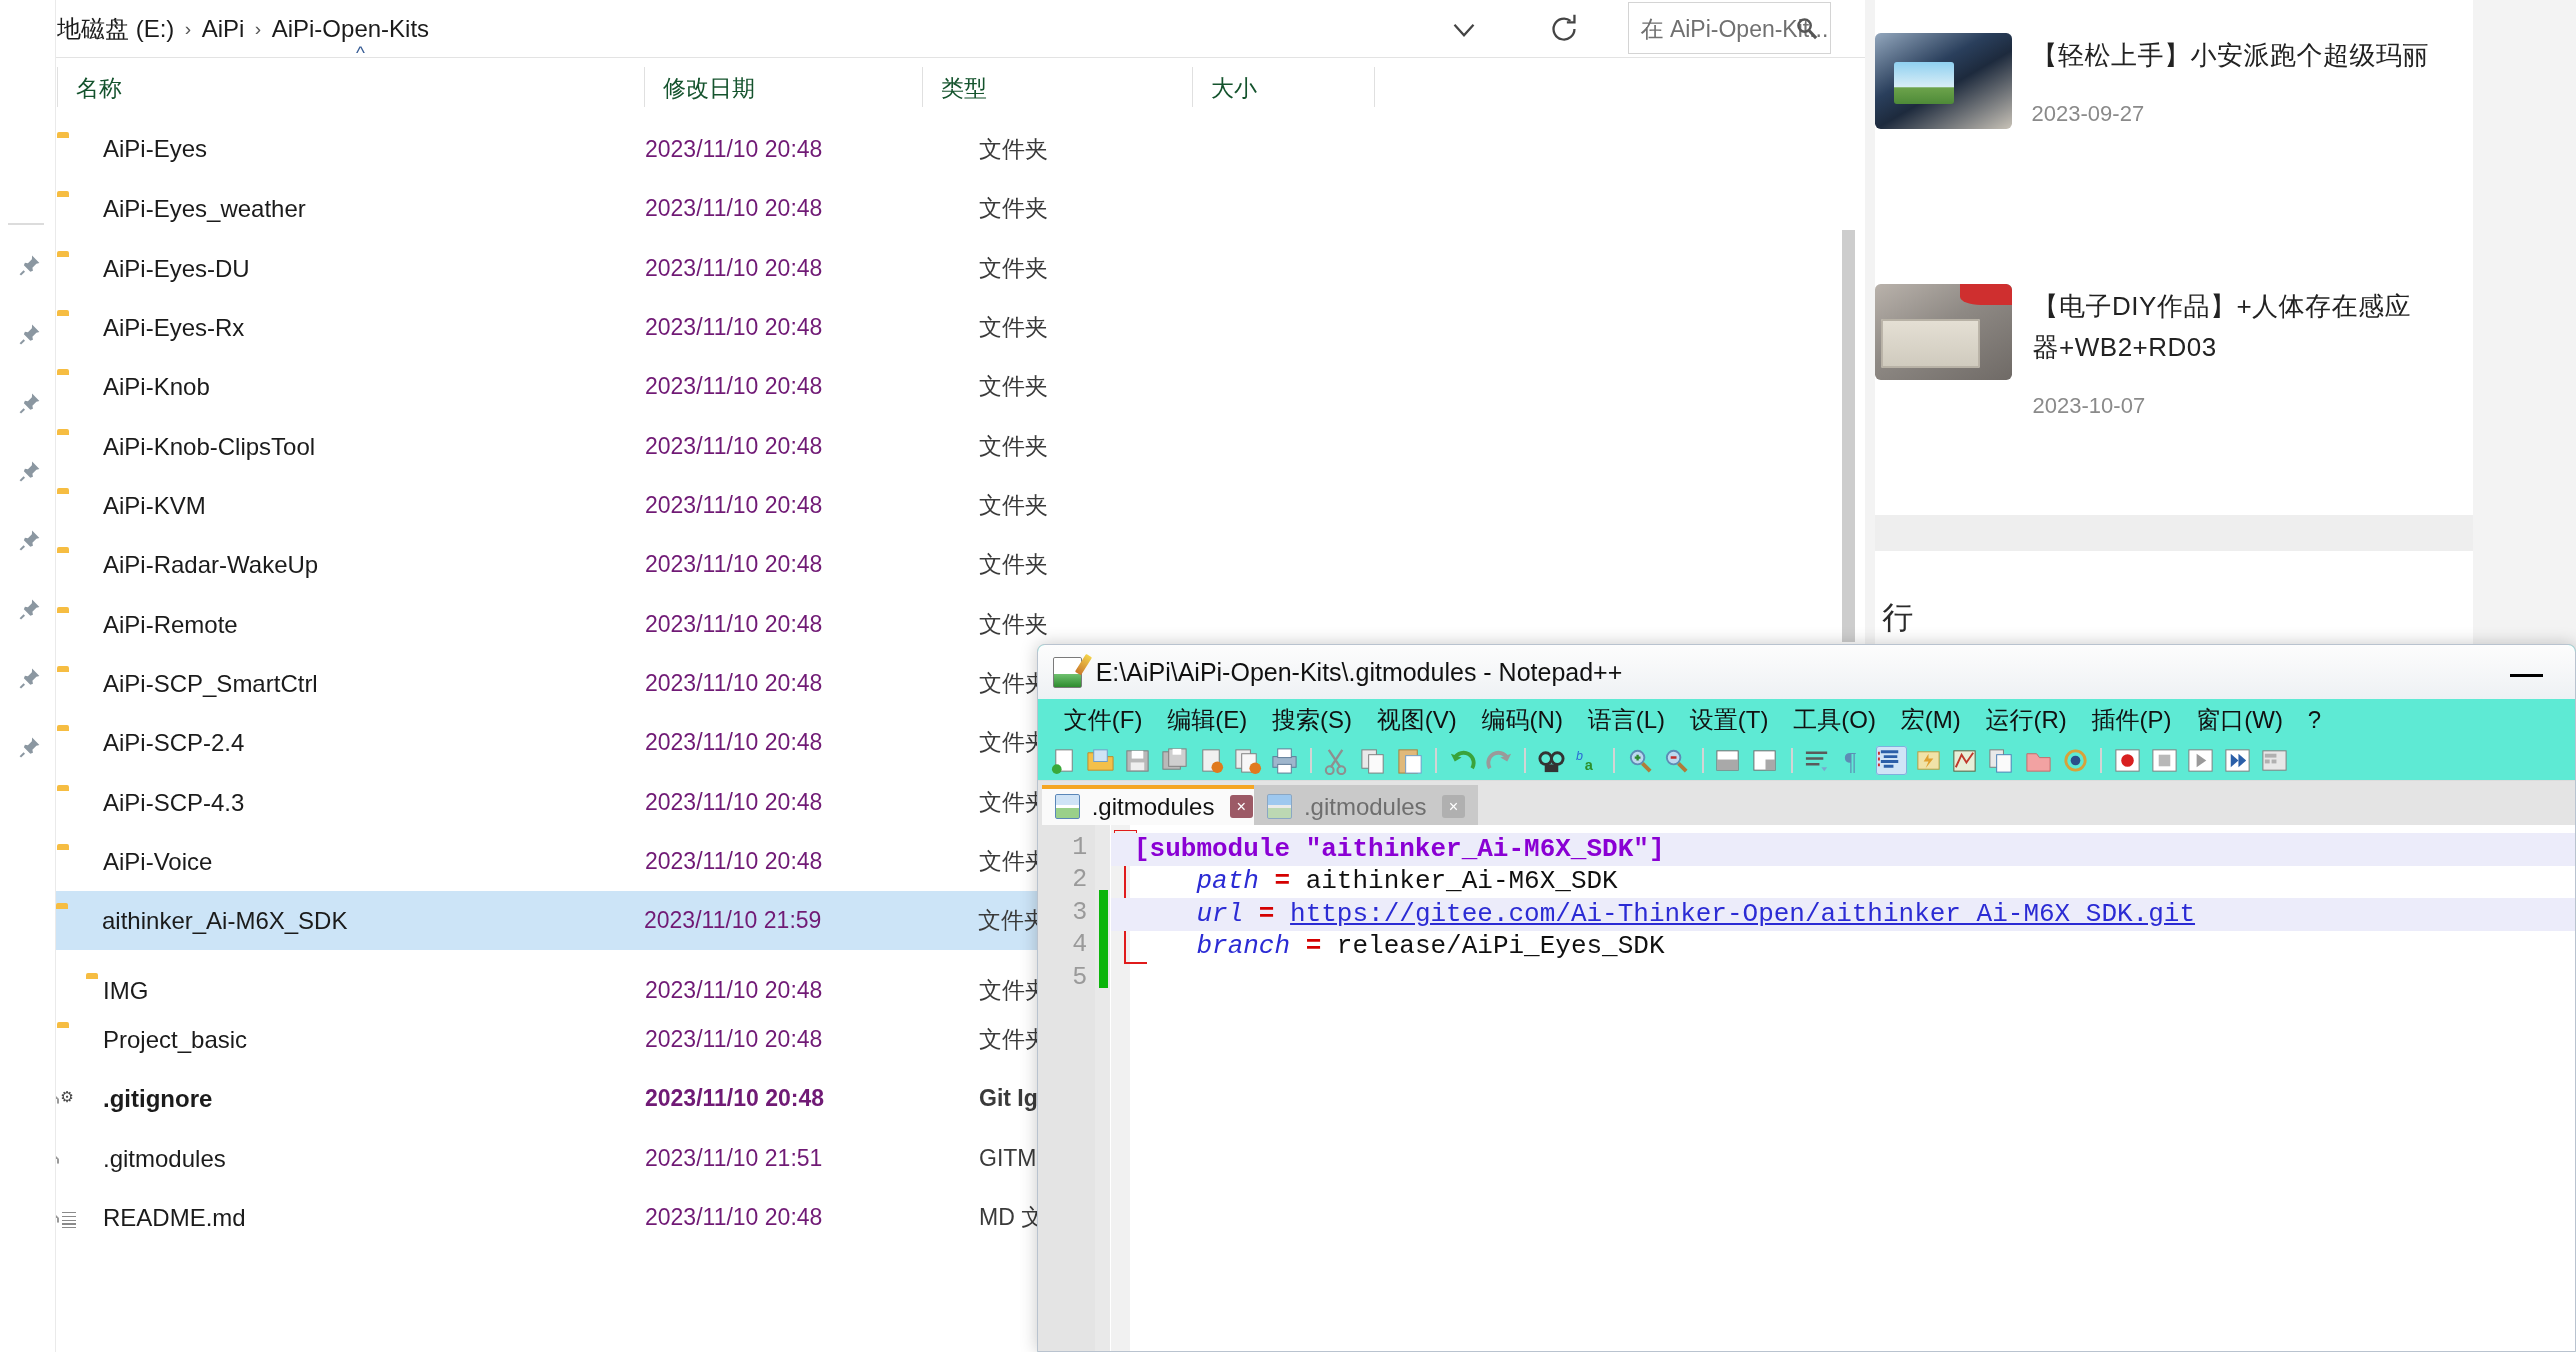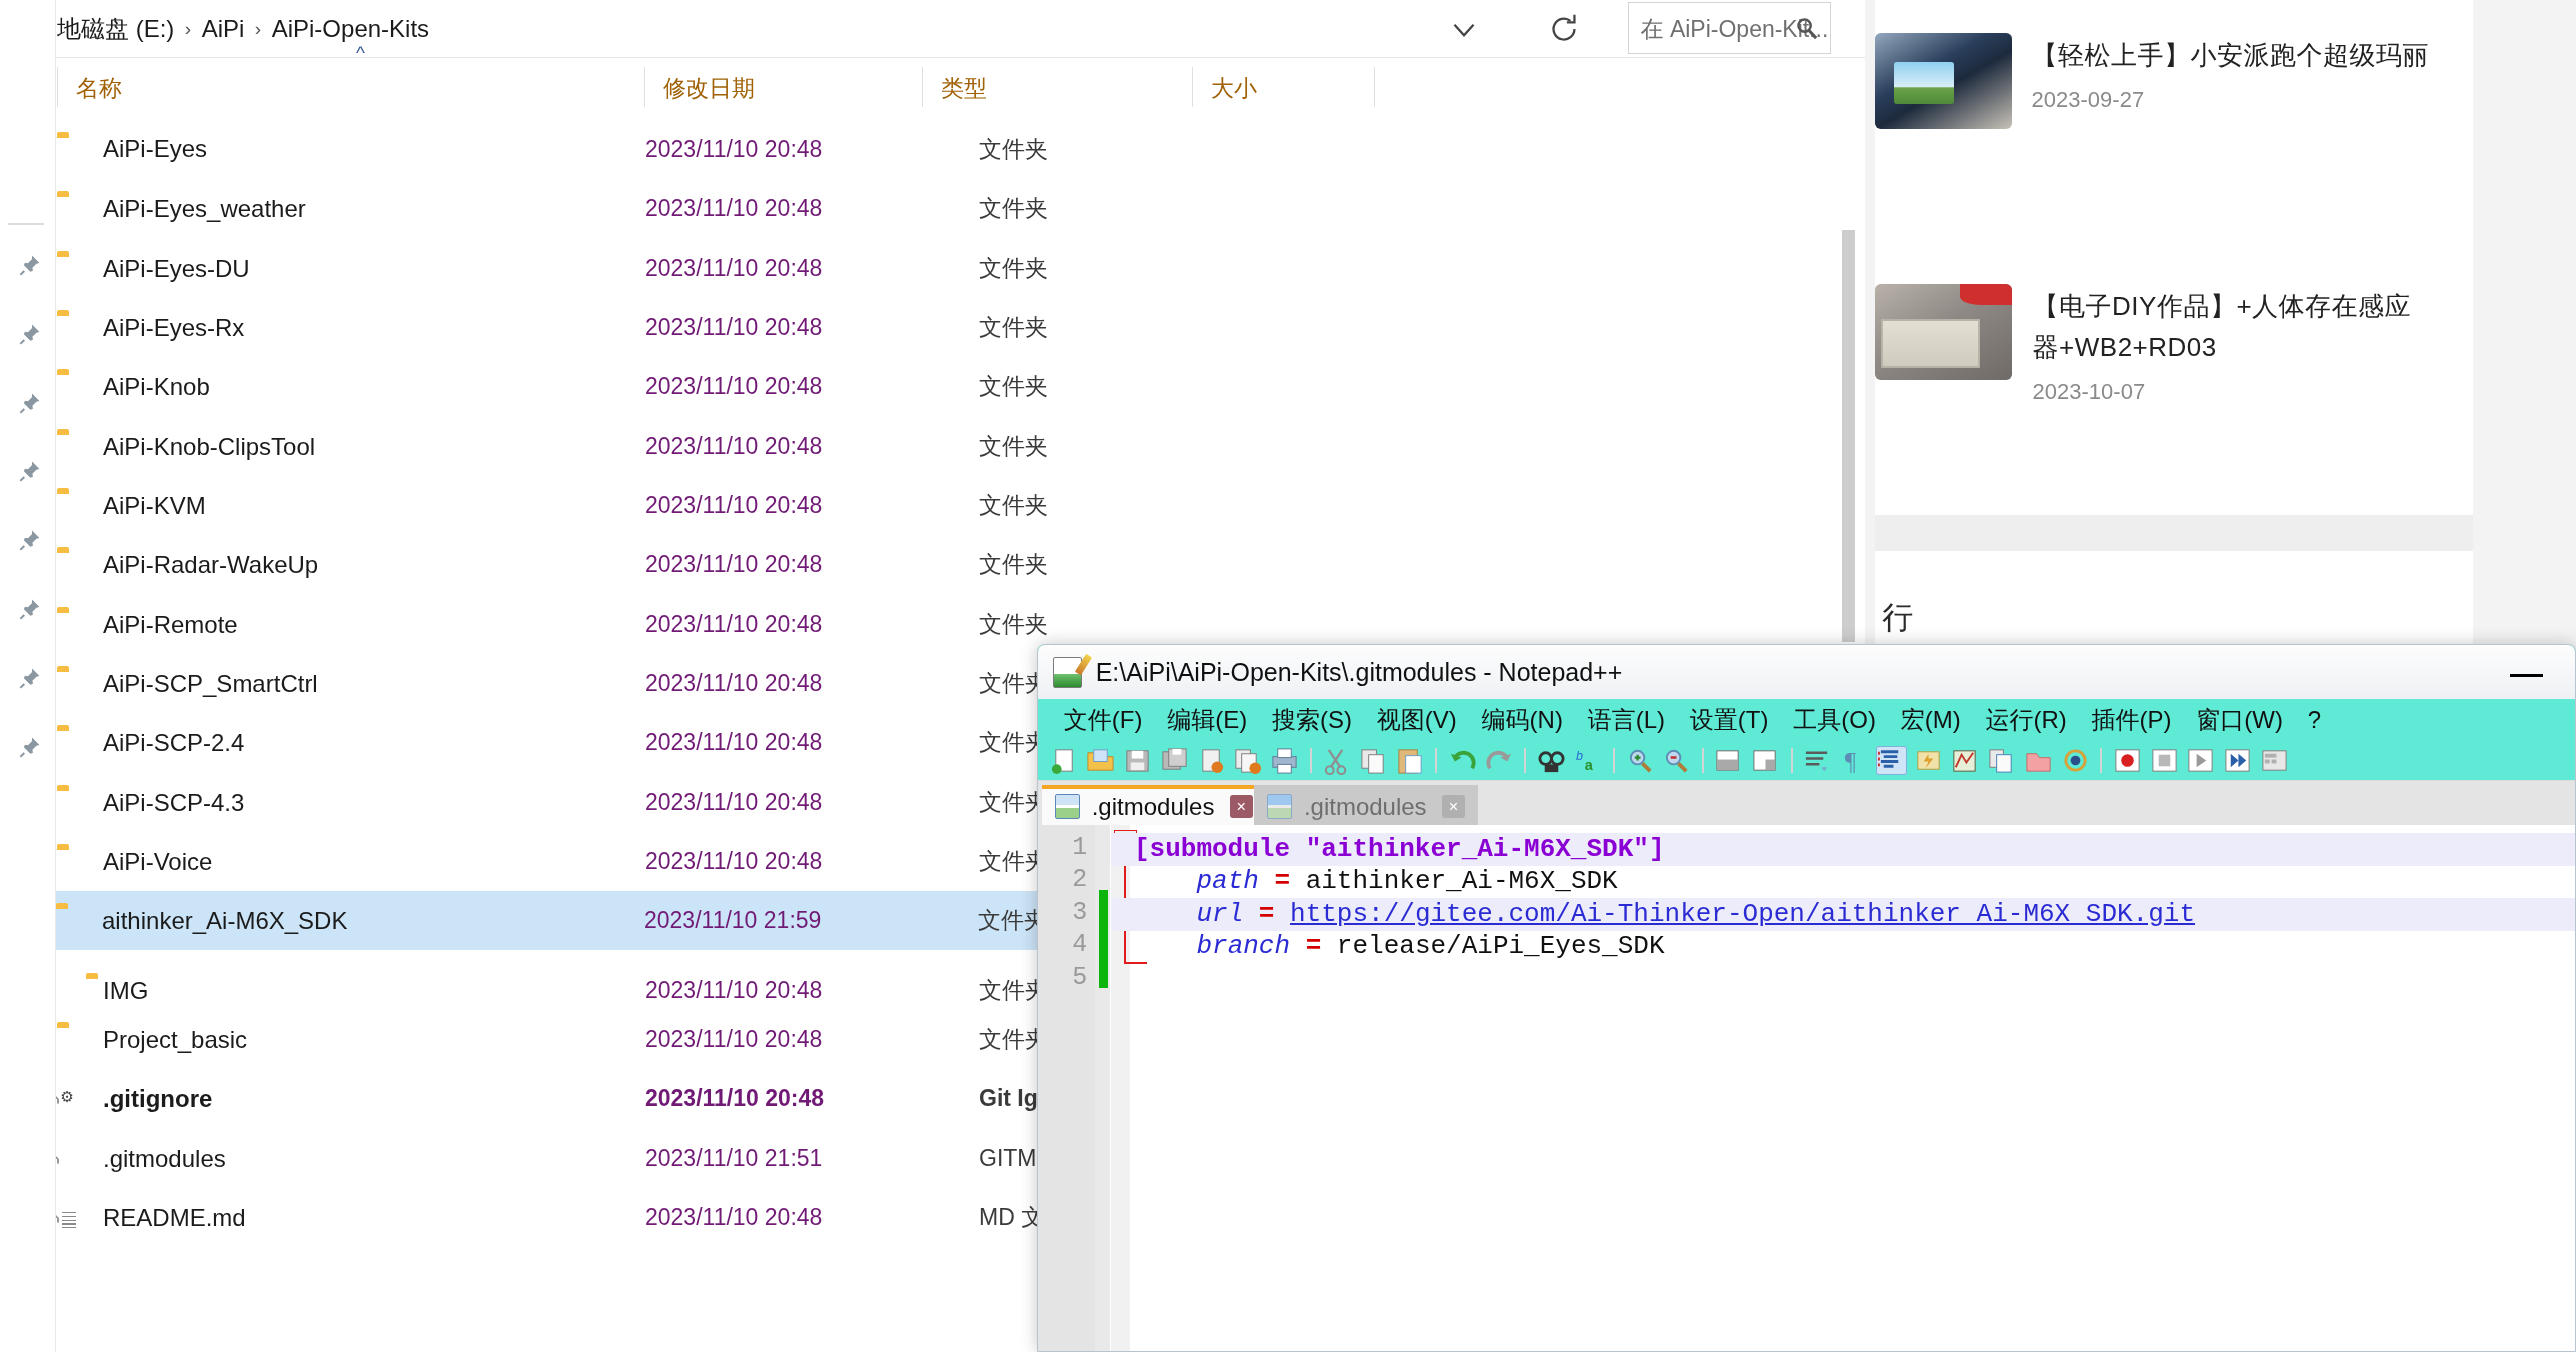--- a/index.html
+++ b/index.html
@@ -22,21 +22,21 @@
       background:linear-gradient(#8fd0f0,#d9eef7 60%,#6ca34b 61%,#4e8a38); border-radius:2.9px; }
   .card-thumb.t2 { background:linear-gradient(150deg,#b9b2ab 0%,#8e8984 45%,#6f6a66 100%); }
   .card-thumb.t2:before { content:""; position:absolute; right:0; top:0; width:38%; height:22%;
       background:#cf2f2f; border-radius:0 5.7px 0 40%; }
   .card-thumb.t2:after { content:""; position:absolute; left:5%; bottom:12%; width:72%; height:52%;
       background:linear-gradient(#e5e0d5,#cfcabd); border-radius:1.9px;
       box-shadow: inset 0 0 0 1.9px #b8b2a6; }
   .card-body { padding-top:1.9px; }
   .card-title { font-size:26px; line-height:41px; color:#222; font-weight:400;
                 width:402px; letter-spacing:0.5px; }
-  .card-date { font-size:22px; color:#8a8a8a; margin-top:11px; }
+  .card-date { font-size:22px; color:#8a8a8a; margin-top:25px; }
 
   .bg-block { position:absolute; left:9.6px; width:598px; background:#fff; }
   .bg-block.sep { background:#eeeeee; }
   .bg-partial-title { position:absolute; font-size:31px; color:#2b2b2b; }
 
   .bg-scroll-track { position:absolute; left:1844px; top:0; width:19px; height:1109px;
                      background:#f0f0f0; }
   .bg-scroll-thumb { position:absolute; left:1848px; top:313px; width:12.4px; height:367px;
                      background:#7a7a7a; border-radius:0; }
 
@@ -55,21 +55,21 @@
 
   .search-box { position:absolute; left:1628px; top:1.9px; width:203px; height:52px;
                 border:1px solid #d4d4d4; background:#fff; }
   .search-text { position:absolute; left:11.5px; top:11.5px; font-size:23px; color:#707070;
                  white-space:nowrap; }
   .search-icon { position:absolute; right:11.5px; top:13.4px; }
 
   .hdr-top-line { position:absolute; left:0; top:57px; width:1865px; height:1px; background:#e3e3e3; }
 
   .col-head { position:absolute; top:58px; height:56px; background:#fff; }
-  .col-head .lbl { position:absolute; left:19px; top:15.3px; font-size:23px; color:#a16207; }
+  .col-head .lbl { position:absolute; left:19px; top:15.3px; font-size:23px; color:#14532d; }
   .col-divider { position:absolute; top:67px; width:1px; height:40px; background:#e0e0e0; }
   .sort-caret { position:absolute; top:42px; font-size:19px; color:#3b5f96; }
 
   .rows { position:absolute; left:0; top:116px; width:1865px; height:1237px; overflow:hidden; }
   .row { position:absolute; left:57px; width:1746px; height:59px; display:flex; align-items:center; }
   .row.sel { background:#cce4f7; left:56px; width:1694px; }
   .row .ficon { width:29px; height:25px; flex:none; margin-right:17px; position:relative; }
   .row .fname { font-size:24px; color:#1b1b1b; white-space:nowrap; }
   .row .fdate { position:absolute; left:588px; font-size:23px; color:#701a75; white-space:nowrap; }
   .row .ftype { position:absolute; left:922px; font-size:23px; color:#3a3a3a; white-space:nowrap; }

